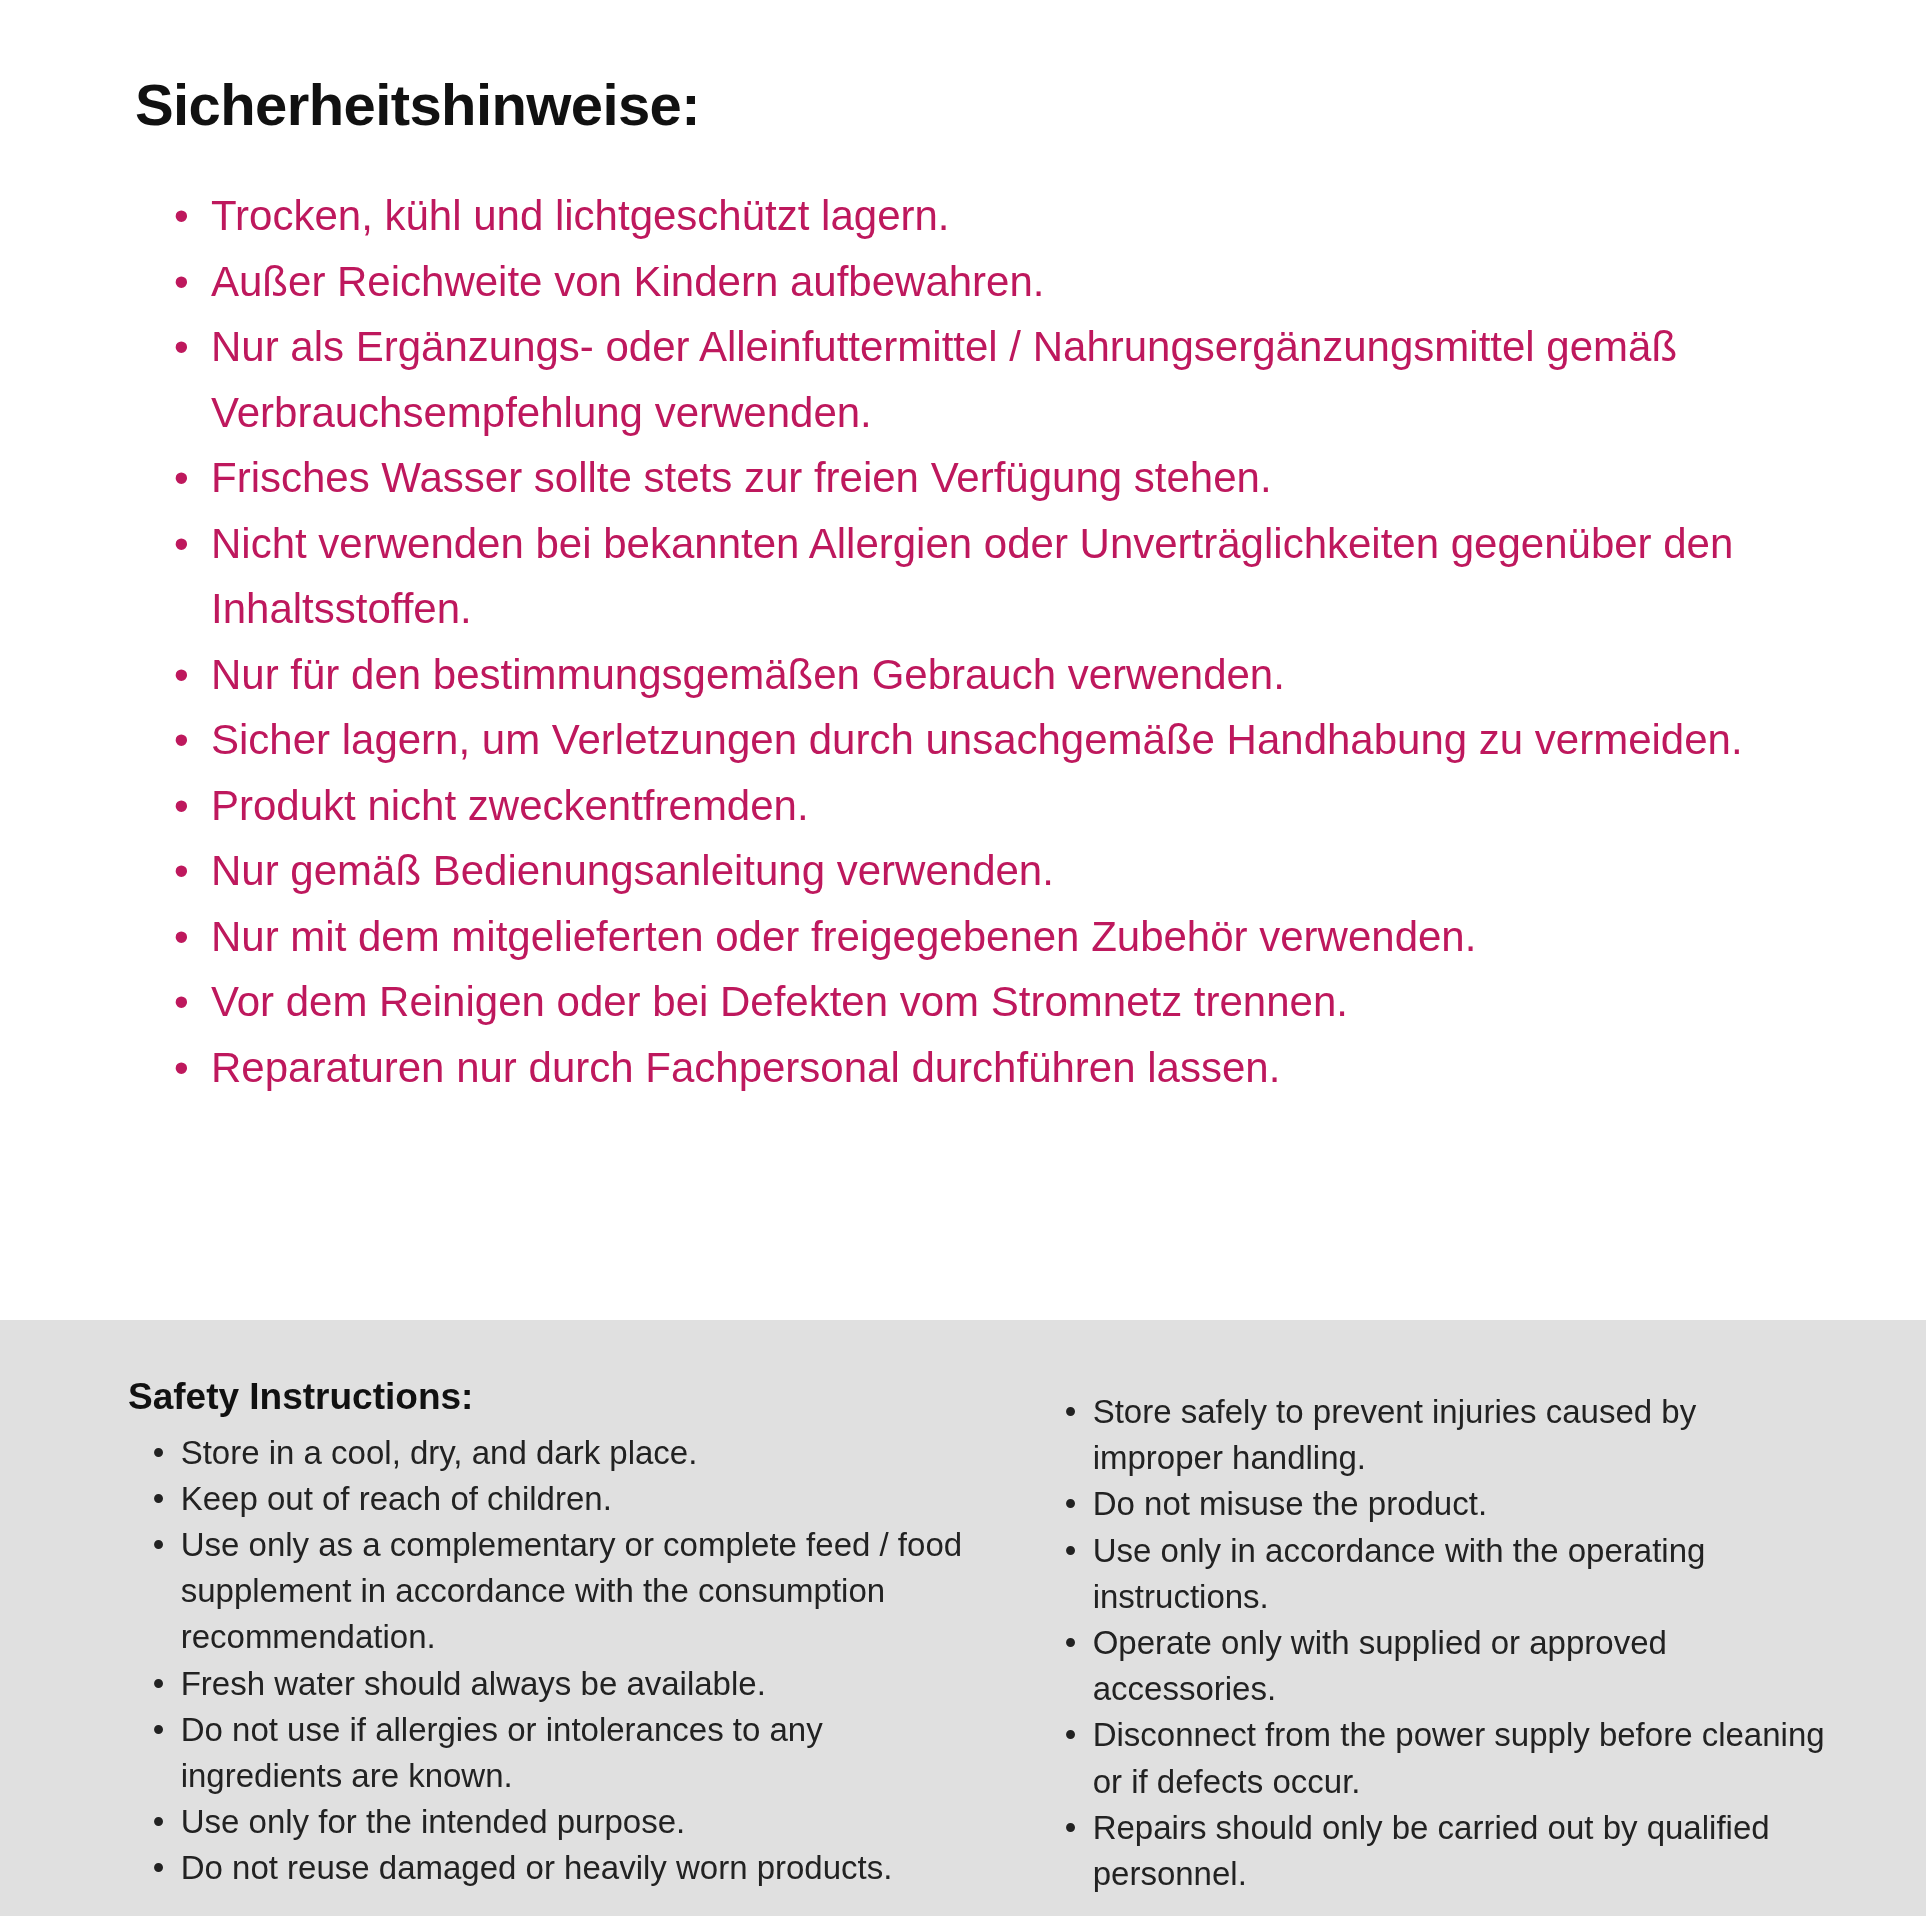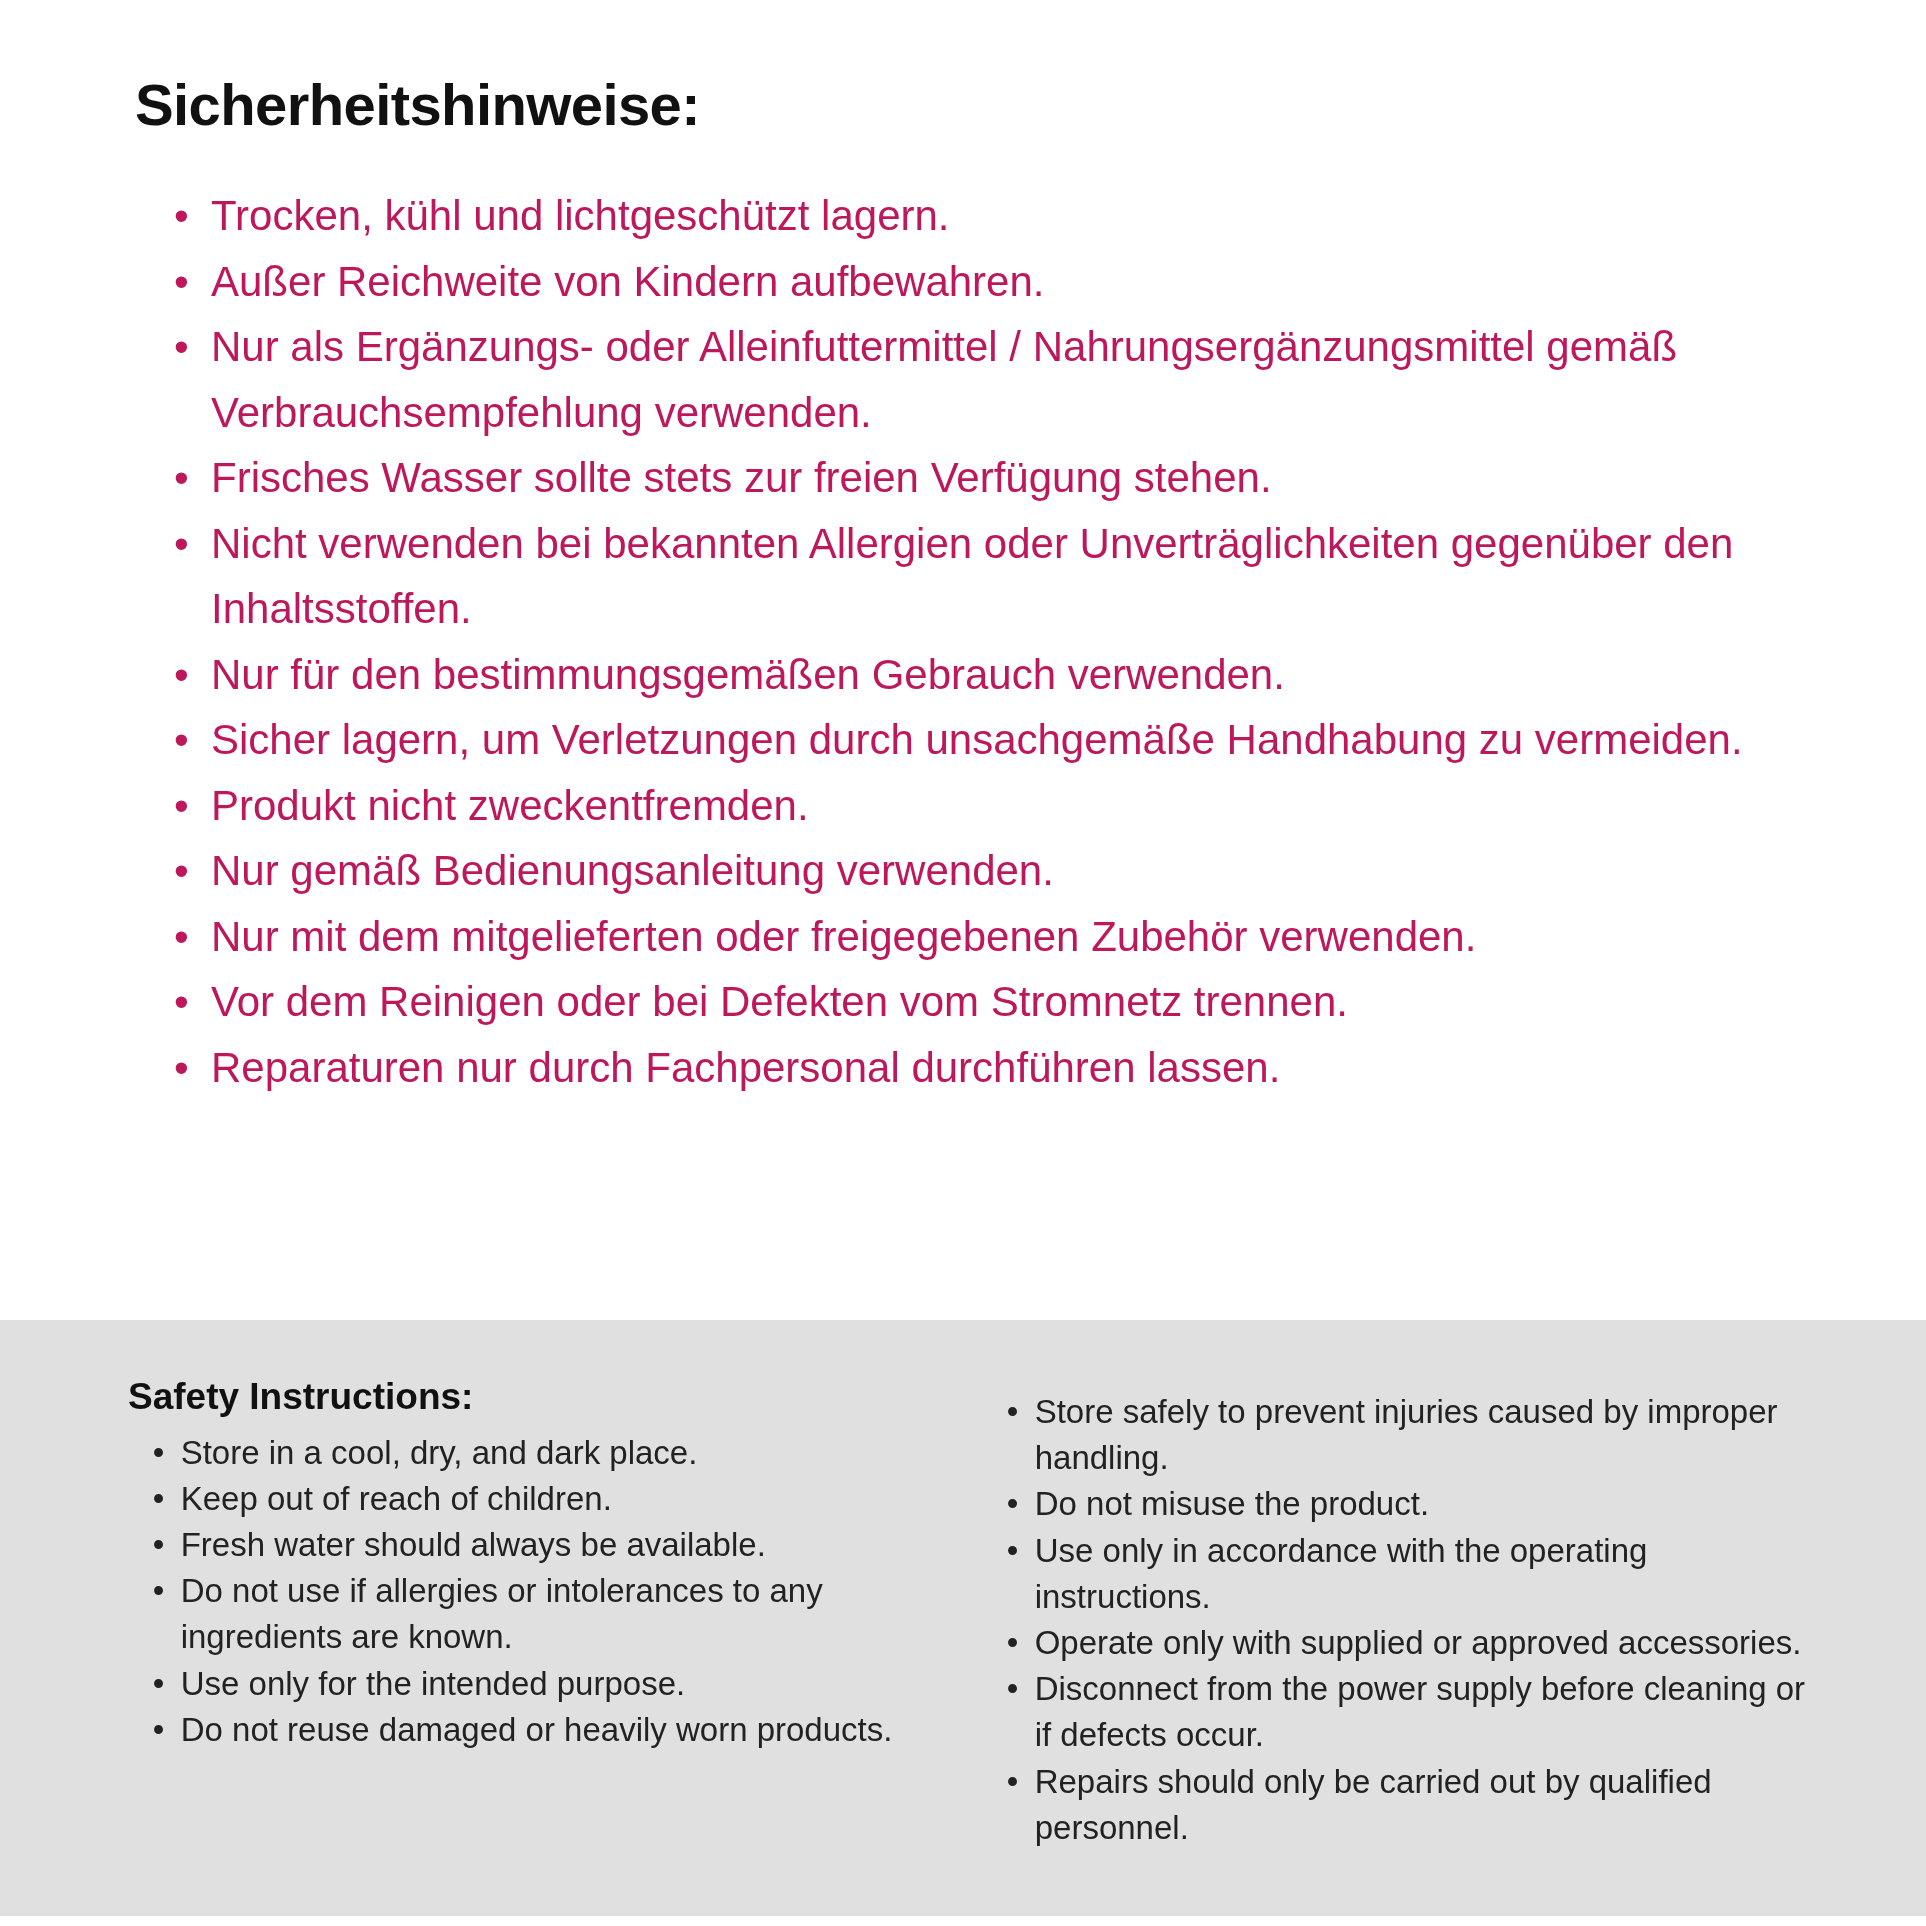--- a/index.html
+++ b/index.html
@@ -51,20 +51,21 @@
   .english-section {
     position: absolute;
     left: 0;
     top: 1320px;
     width: 1926px;
     height: 606px;
     background: #e0e0e0;
     box-sizing: border-box;
     padding: 56px 90px 0 128px;
     display: flex;
+    gap: 58px;
   }
   .english-col-left {
     width: 854px;
     flex: none;
   }
   .english-col-right {
     flex: 1;
     padding-top: 5.1px;
   }
   .english-title {
@@ -113,20 +114,21 @@
         <li>Reparaturen nur durch Fachpersonal durchführen lassen.</li>
       </ul>
   </div>
 
   <div class="english-section">
     <div class="english-col-left">
       <h2 class="english-title">Safety Instructions:</h2>
       <ul class="english-list">
           <li>Store in a cool, dry, and dark place.</li>
           <li>Keep out of reach of children.</li>
+          <li>Use only as a complementary or complete feed / food supplement in accordance with the consumption recommendation.</li>
           <li>Fresh water should always be available.</li>
           <li>Do not use if allergies or intolerances to any ingredients are known.</li>
           <li>Use only for the intended purpose.</li>
           <li>Do not reuse damaged or heavily worn products.</li>
         </ul>
     </div>
     <div class="english-col-right">
       <ul class="english-list">
           <li>Store safely to prevent injuries caused by improper handling.</li>
           <li>Do not misuse the product.</li>

